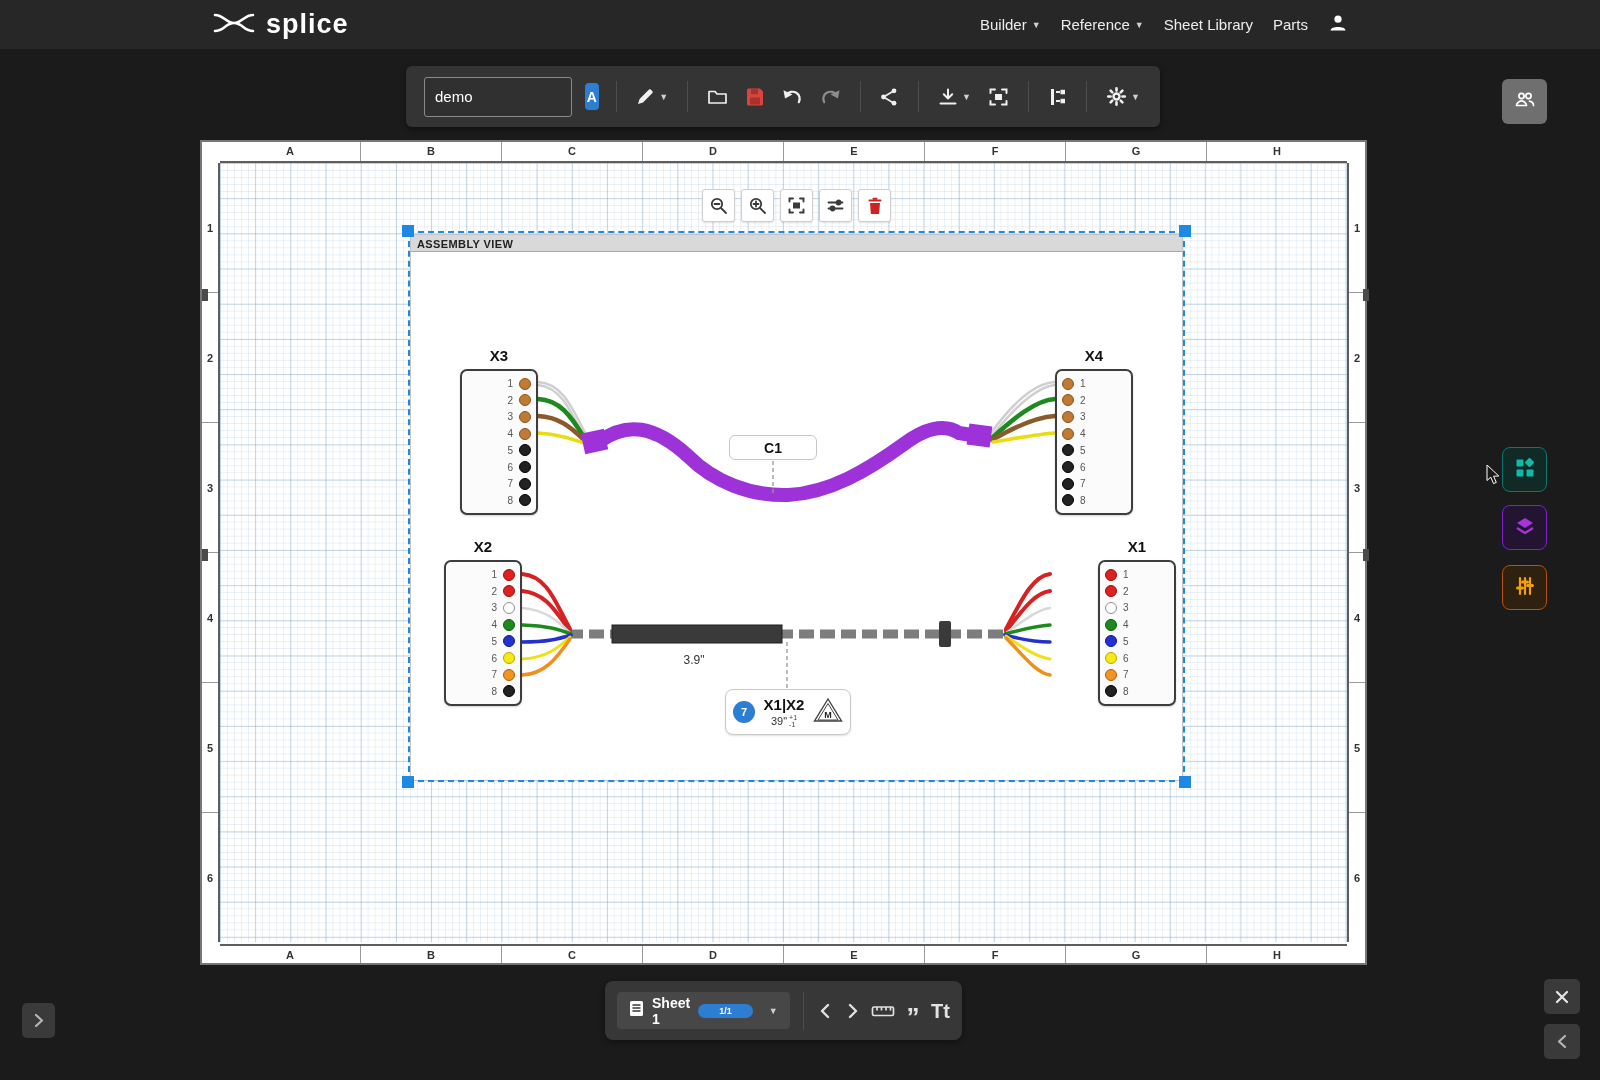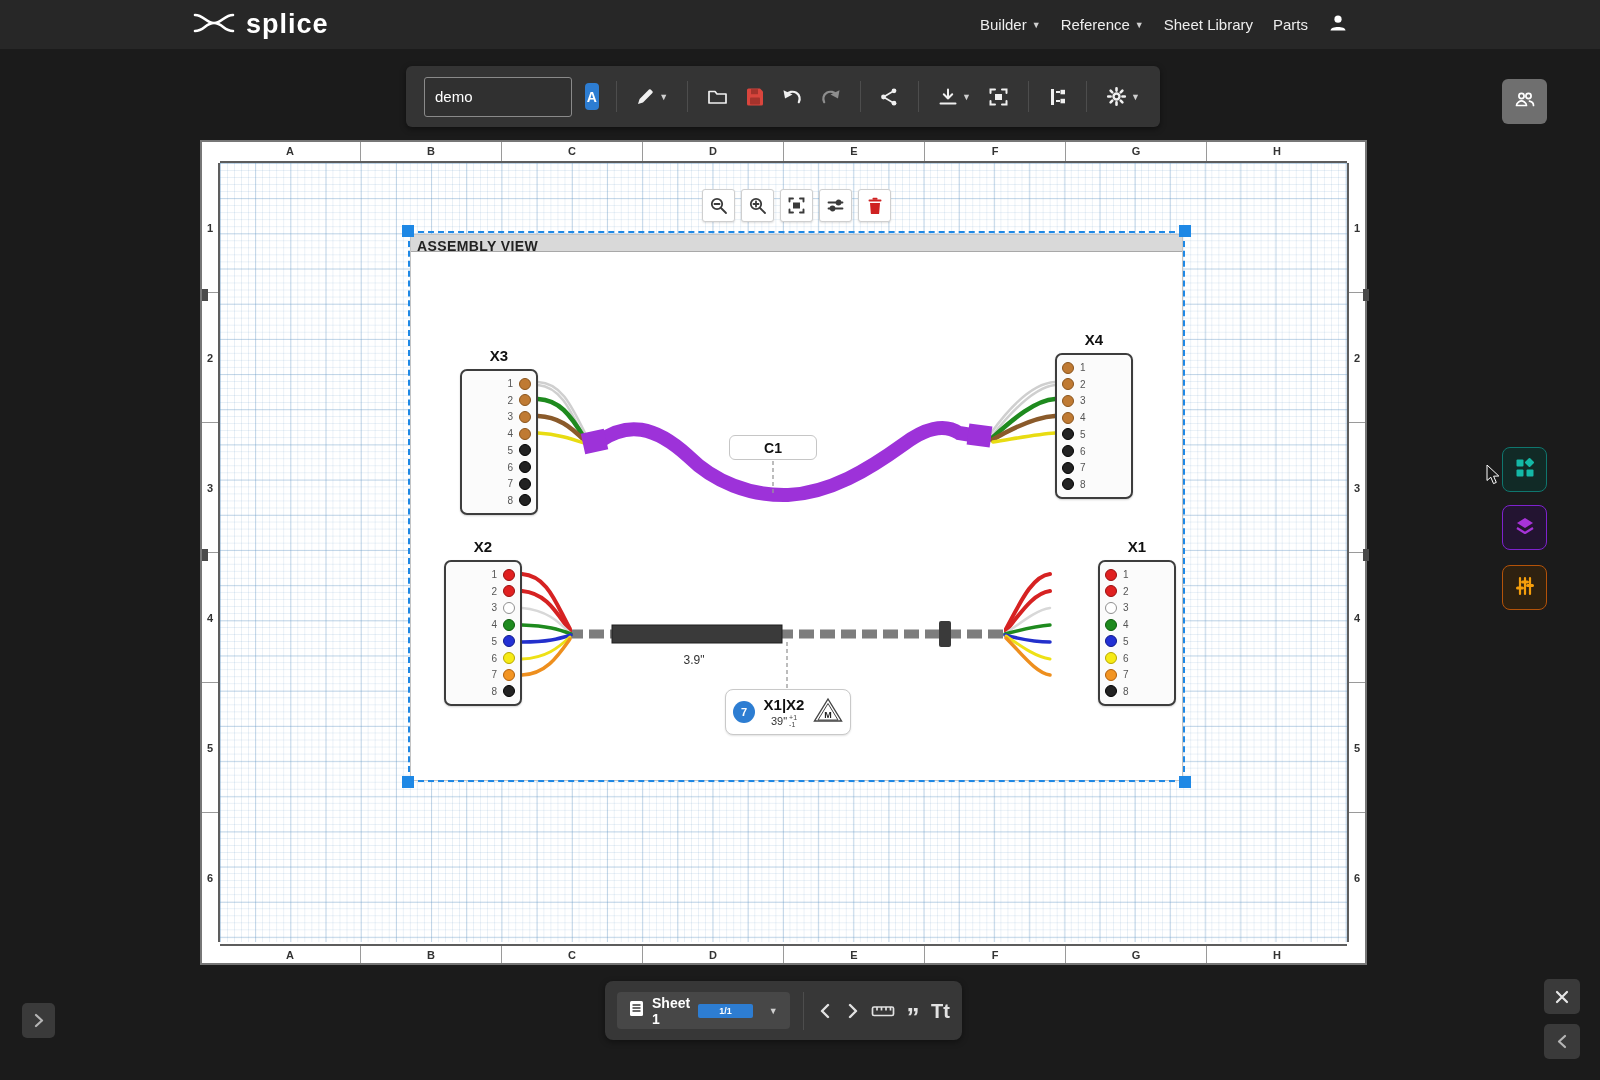--- a/index.html
+++ b/index.html
@@ -9,21 +9,21 @@
     background: #1b1b1b;
     font-family: "Liberation Sans", sans-serif;
     overflow: hidden;
     color: #eee;
   }
   
   .navbar {
     position:absolute; left:0; top:0; width:1600px; height:49px;
     background:#272727; display:flex; align-items:center;
   }
-  .brand { position:absolute; left:192px; top:0; height:49px; display:flex; align-items:center; gap:10px; }
+  .brand { position:absolute; left:212px; top:0; height:49px; display:flex; align-items:center; gap:10px; }
   .brand-text { font-size:27px; font-weight:bold; letter-spacing:1px; color:#fff; }
   .nav-items { position:absolute; right:252px; top:0; height:49px; display:flex; align-items:center; gap:20px; }
   .nav-item { font-size:15px; color:#ededed; display:flex; align-items:center; gap:5px; cursor:pointer; }
   .caret { font-size:9px; color:#cfcfcf; }
   
   .toolbar {
     position:absolute; left:406px; top:66px; width:754px; height:61px;
     background:#343434; border-radius:6px; box-shadow:0 2px 6px rgba(0,0,0,.45);
     display:flex; align-items:center; padding:15px 18px; gap:13px;
   }
@@ -52,21 +52,21 @@
   .btn-close  { left:1544px; top:979px; width:36px; height:35px; }
   .btn-collapse { left:1544px; top:1024px; width:36px; height:35px; }
   
   .sheetbar {
     position:absolute; left:605px; top:981px; width:357px; height:59px;
     background:#373737; border-radius:8px; box-shadow:0 2px 6px rgba(0,0,0,.4);
     display:flex; align-items:center; padding:0 12px; gap:9px;
   }
   .sheet-btn { height:37px; background:#474747; border-radius:4px; display:flex; align-items:center; gap:8px; padding:0 12px; cursor:pointer; }
   .sheet-label { font-size:14px; font-weight:bold; color:#fff; }
-  .page-badge { background:var(--accent); color:#fff; font-size:9px; font-weight:bold; padding:2px 21px; border-radius:2px; }
+  .page-badge { background:var(--accent); color:#fff; font-size:9px; font-weight:bold; padding:2px 21px; border-radius:7px; }
   .sb-icon { color:#e2e2e2; display:flex; align-items:center; justify-content:center; width:26px; cursor:pointer; }
   .sb-text { font-size:20px; font-weight:bold; color:#e2e2e2; line-height:20px; }
   
   .sheet {
     position:absolute; left:200px; top:140px; width:1167px; height:825px;
     background:#fff; border:2px solid #777;
   }
   .ruler-top, .ruler-bottom { position:absolute; left:18px; width:1127px; display:flex; background:#fff; }
   .ruler-top    { top:0; height:21px; border-bottom:2px solid #5d5d5d; }
   .ruler-bottom { bottom:0; height:19px; border-top:2px solid #5d5d5d; }
@@ -87,21 +87,21 @@
     background-size: 35.2px 35.2px, 35.2px 35.2px, 7.04px 7.04px, 7.04px 7.04px;
   }
   .notch { position:absolute; width:6px; height:12px; background:#4a4a4a; }
   
   .canvas-toolbar { position:absolute; left:500px; top:47px; display:flex; gap:6px; }
   .cv-btn { width:33px; height:33px; background:#fff; border:1px solid #cfcfcf; border-radius:3px;
     display:flex; align-items:center; justify-content:center; color:#3a3a3a; cursor:pointer; box-shadow:0 1px 2px rgba(0,0,0,.12); }
   
   .assembly { position:absolute; left:208px; top:92px; width:773px; height:547px; background:#fff; border:1px solid #c4c4c4; }
   .assembly-header { height:17px; background:#d9d9d9; border-bottom:1px solid #a8a8a8;
-    font-size:14px; font-weight:bold; letter-spacing:.4px; color:#222; padding:3px 0 0 6px; }
+    font-size:11px; font-weight:bold; letter-spacing:.4px; color:#222; padding:3px 0 0 6px; }
   .selection { position:absolute; left:206px; top:89px; width:777px; height:551px;
     border:2px dashed var(--selBlue); pointer-events:none; }
   .handle { position:absolute; width:12px; height:12px; background:var(--selBlue); pointer-events:auto; }
   .h-tl{left:-8px;top:-8px} .h-tr{right:-8px;top:-8px} .h-bl{left:-8px;bottom:-8px} .h-br{right:-8px;bottom:-8px}
   .diagram-svg { position:absolute; left:0; top:0; width:1167px; height:825px; pointer-events:none; }
   
   .connector { position:absolute; width:78px; height:146px; background:#fbfbfb;
     border:2px solid #3d3d3d; border-radius:7px; box-shadow:0 1px 2px rgba(0,0,0,.18); }
   .conn-title { position:absolute; top:-24px; left:-10px; right:-10px; text-align:center; font-size:15px; font-weight:bold; color:#111; }
   .pins { position:absolute; top:6px; bottom:6px; display:flex; flex-direction:column; justify-content:space-between; }
@@ -425,21 +425,21 @@
         <div class="pin-row">
           <span class="pin-num">7</span>
           <span class="pin-dot" style="background: rgb(34, 34, 34); border-color: rgb(0, 0, 0);"></span>
         </div>
         <div class="pin-row">
           <span class="pin-num">8</span>
           <span class="pin-dot" style="background: rgb(34, 34, 34); border-color: rgb(0, 0, 0);"></span>
         </div>
       </div>
   </div>
-  <div class="connector" style="left:853px;top:211px">
+  <div class="connector" style="left:853px;top:227px">
     <div class="conn-title">X4</div>
     <div class="pins left">
         <div class="pin-row">
           <span class="pin-dot" style="background: rgb(191, 122, 51); border-color: rgb(138, 84, 28);"></span>
           <span class="pin-num">1</span>
         </div>
         <div class="pin-row">
           <span class="pin-dot" style="background: rgb(191, 122, 51); border-color: rgb(138, 84, 28);"></span>
           <span class="pin-num">2</span>
         </div>

